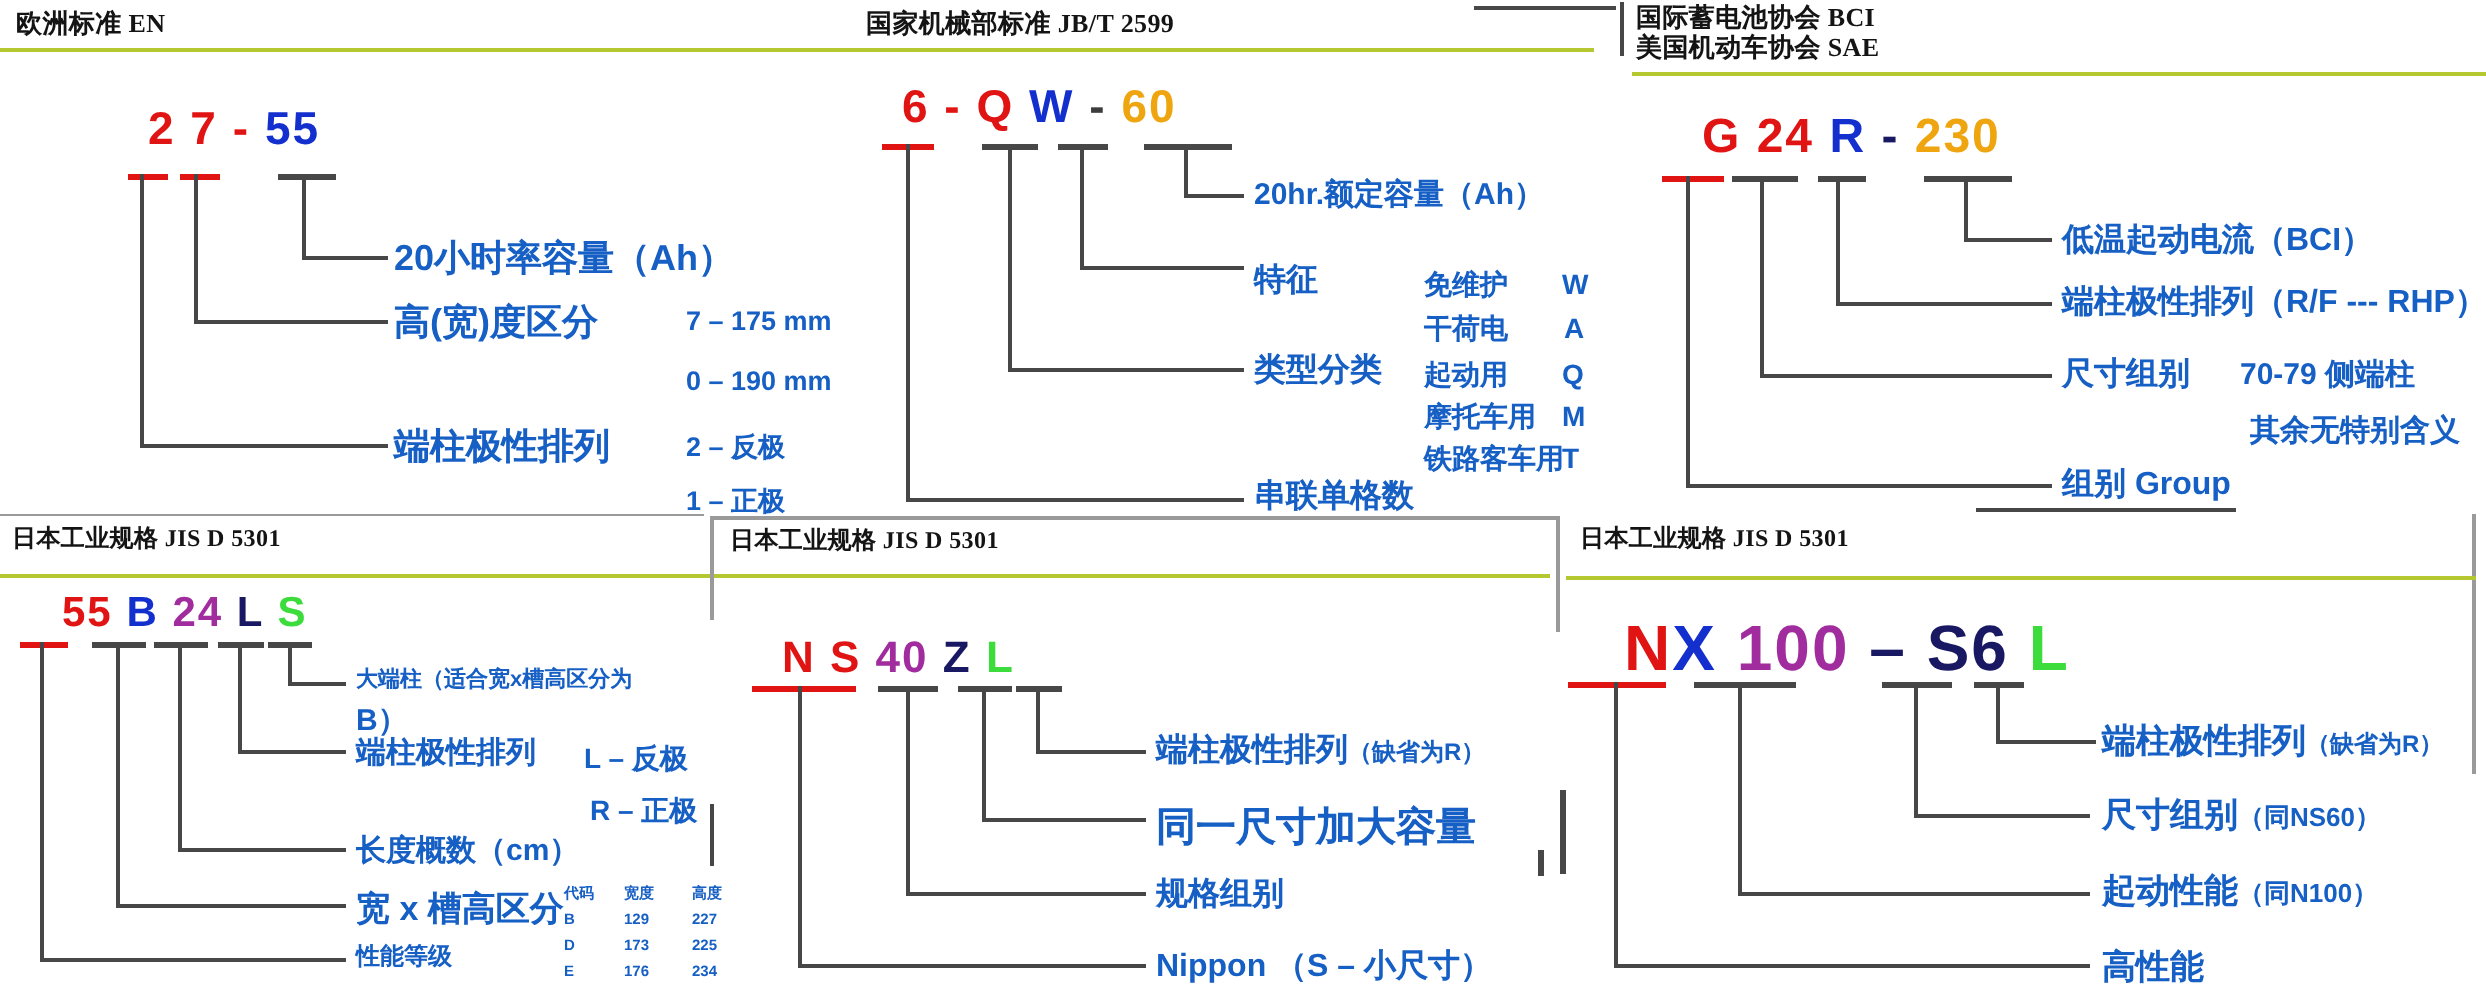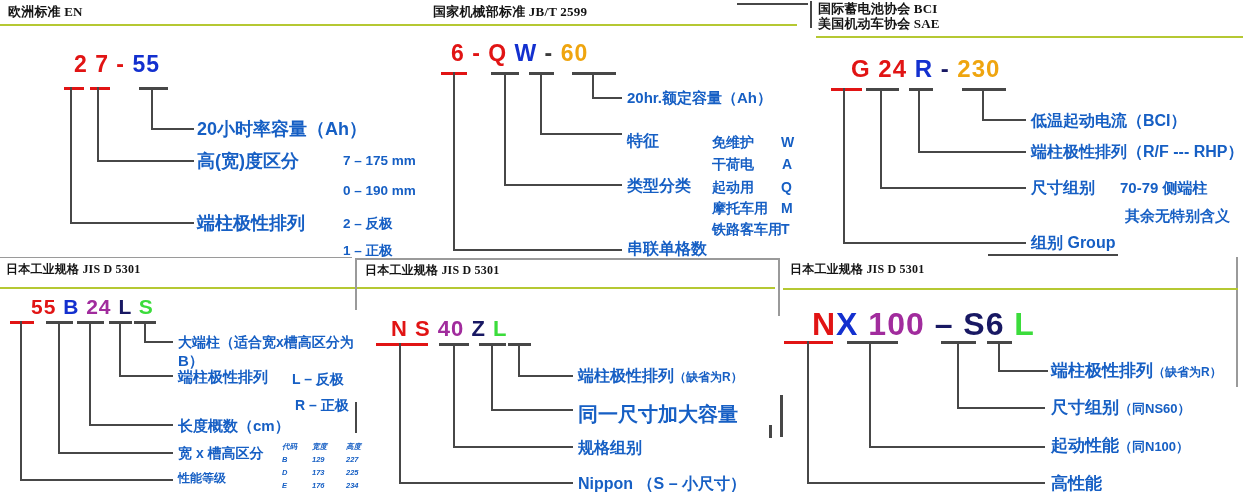--- a/index.html
+++ b/index.html
@@ -17,21 +17,21 @@
   .c-red{color:var(--red,#e11414);}
   .c-blue{color:var(--blue,#1330cf);}
   .c-orange{color:var(--orange,#efa50f);}
   .c-purple{color:var(--purple,#a12c9d);}
   .c-navy{color:var(--navy,#181863);}
   .c-green{color:var(--green,#3bdc3b);}
   .c-gray{color:#3c3c3c;}
   .note{font-size:12px;}
   .note13{font-size:13px;}
   .mini-table{position:absolute;left:282px;top:440px;display:grid;grid-template-columns:30px 34px 36px;
-              font-size:7.5px;line-height:13px;font-weight:bold;color:var(--labelBlue,#165fc4);font-style:italic;}
+              font-size:7.5px;line-height:13px;font-weight:bold;color:var(--labelBlue,#165fc4);}
 </style>
 </head>
 <body>
 
 <div id="canvas">
 
   
   <div style="display:contents">
     <b class="t hdr" style="left:8px;top:5px">欧洲标准 EN</b>
     <i class="ln grn" style="left:0;top:24px;width:797px;height:2px"></i>
@@ -140,27 +140,27 @@
     <i class="ln" style="left:58px;top:321px;width:2px;height:133px"></i>
     <i class="ln" style="left:89px;top:321px;width:2px;height:105px"></i>
     <i class="ln" style="left:119px;top:321px;width:2px;height:56px"></i>
     <i class="ln" style="left:144px;top:321px;width:2px;height:22px"></i>
     <i class="ln" style="left:20px;top:479px;width:153px;height:2px"></i>
     <i class="ln" style="left:58px;top:452px;width:115px;height:2px"></i>
     <i class="ln" style="left:89px;top:424px;width:84px;height:2px"></i>
     <i class="ln" style="left:119px;top:375px;width:54px;height:2px"></i>
     <i class="ln" style="left:144px;top:341px;width:29px;height:2px"></i>
 
-    <b class="t lbl" style="left:178px;top:334px;font-size:14px">大端柱（适合宽x槽高区分为</b>
+    <b class="t lbl" style="left:178px;top:334px;font-size:11px">大端柱（适合宽x槽高区分为</b>
     <b class="t lbl" style="left:178px;top:352px;font-size:15px">B）</b>
     <b class="t lbl" style="left:178px;top:368px;font-size:15px">端柱极性排列</b>
     <b class="t lbl" style="left:292px;top:371px;font-size:14px">L – 反极</b>
     <b class="t lbl" style="left:295px;top:397px;font-size:14px">R – 正极</b>
     <b class="t lbl" style="left:178px;top:417px;font-size:15px">长度概数（cm）</b>
-    <b class="t lbl" style="left:178px;top:445px;font-size:14px">宽 x 槽高区分</b>
+    <b class="t lbl" style="left:178px;top:445px;font-size:17px">宽 x 槽高区分</b>
     <b class="t lbl" style="left:178px;top:472px;font-size:12px">性能等级</b>
 
     <div class="mini-table">
       <span>代码</span>
       <span>宽度</span>
       <span>高度</span>
       <span>B</span>
       <span>129</span>
       <span>227</span>
       <span>D</span>

